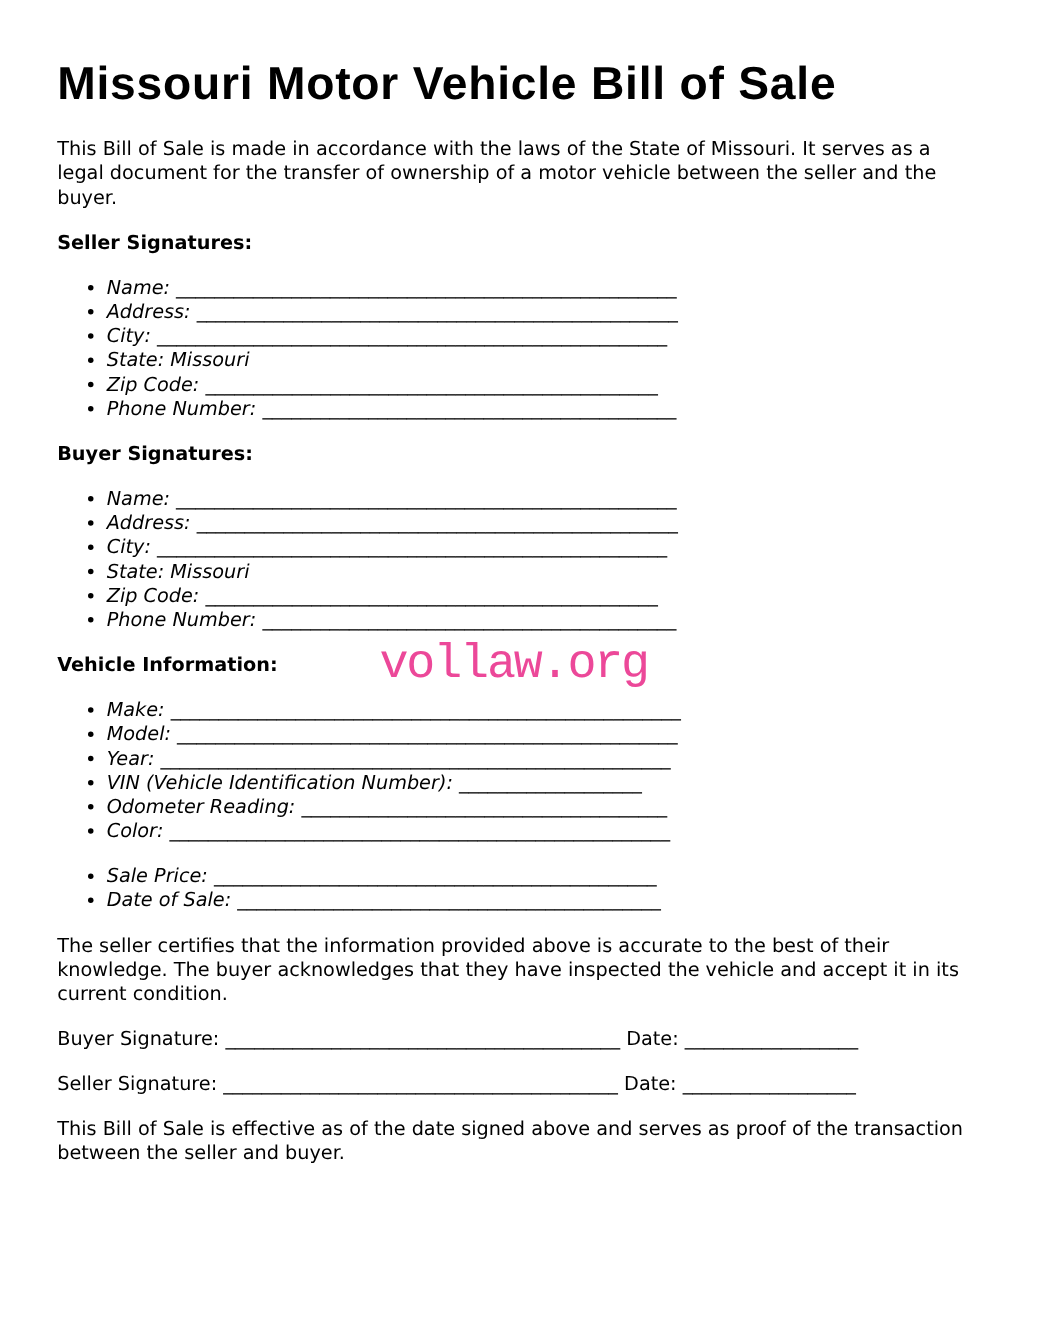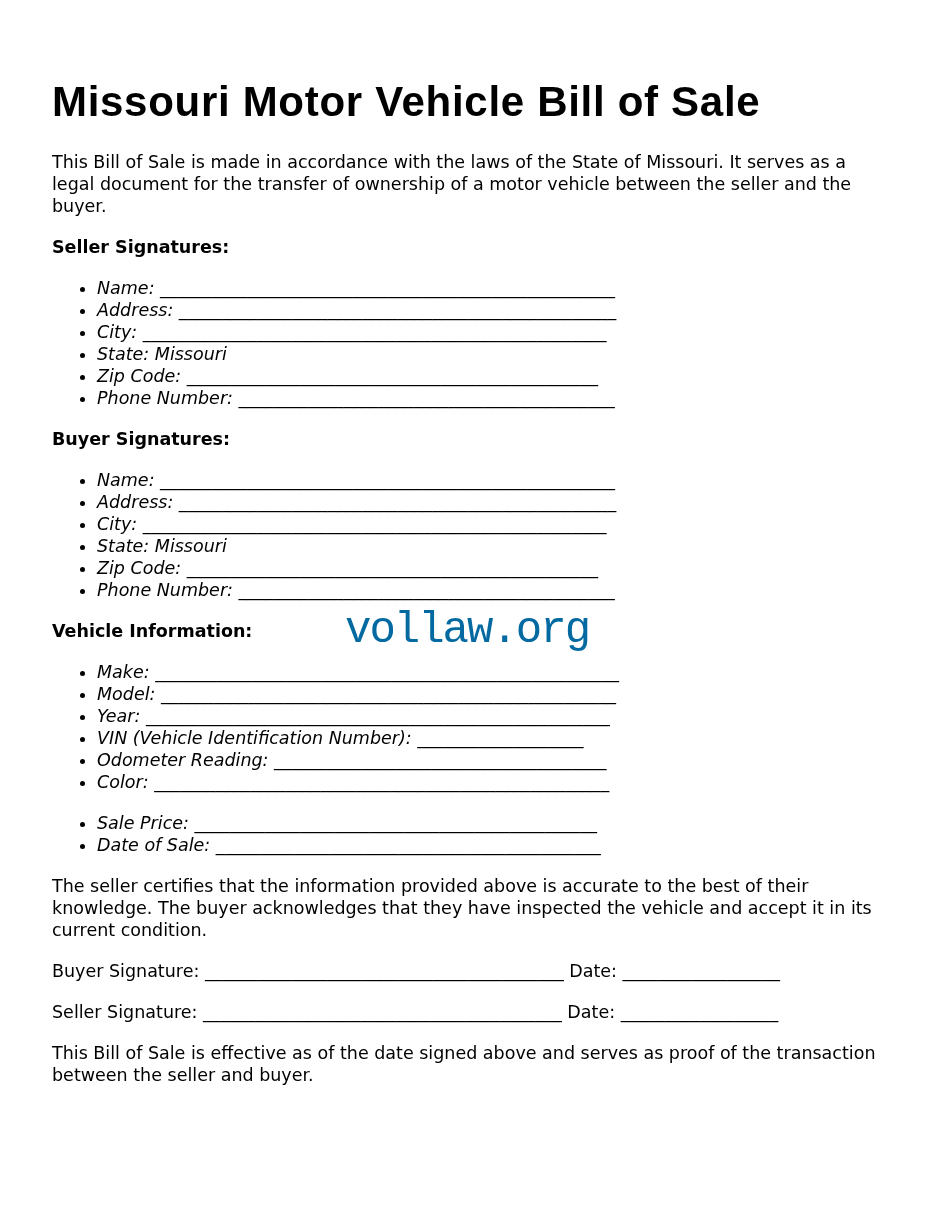--- a/index.html
+++ b/index.html
@@ -5,21 +5,21 @@
   html, body {
     margin: 0;
     padding: 0;
     background: #ffffff;
   }
   .page {
     position: relative;
     width: 943px;
     height: 1221px;
     box-sizing: border-box;
-    padding: 77px 56px 40px 52px;
+    padding: 51px 56px 40px 52px;
     overflow: hidden;
     background: #ffffff;
     font-family: "DejaVu Sans", sans-serif;
     font-size: 17.5px;
     line-height: 22px;
     color: #000000;
   }
   h1.doc-title {
     font-family: "Liberation Sans", sans-serif;
     font-weight: bold;
@@ -49,21 +49,21 @@
   }
   .watermark {
     position: absolute;
     left: 293px;
     top: -12px;
     font-family: "Liberation Mono", monospace;
     font-weight: normal;
     font-size: 44px;
     line-height: 44px;
     letter-spacing: -2px;
-    color: #0369a1;
+    color: #ec4899;
     white-space: nowrap;
     pointer-events: none;
   }
   p.sig-row {
     margin: 19px 0;
     white-space: nowrap;
   }
 </style>
 </head>
 <body>

